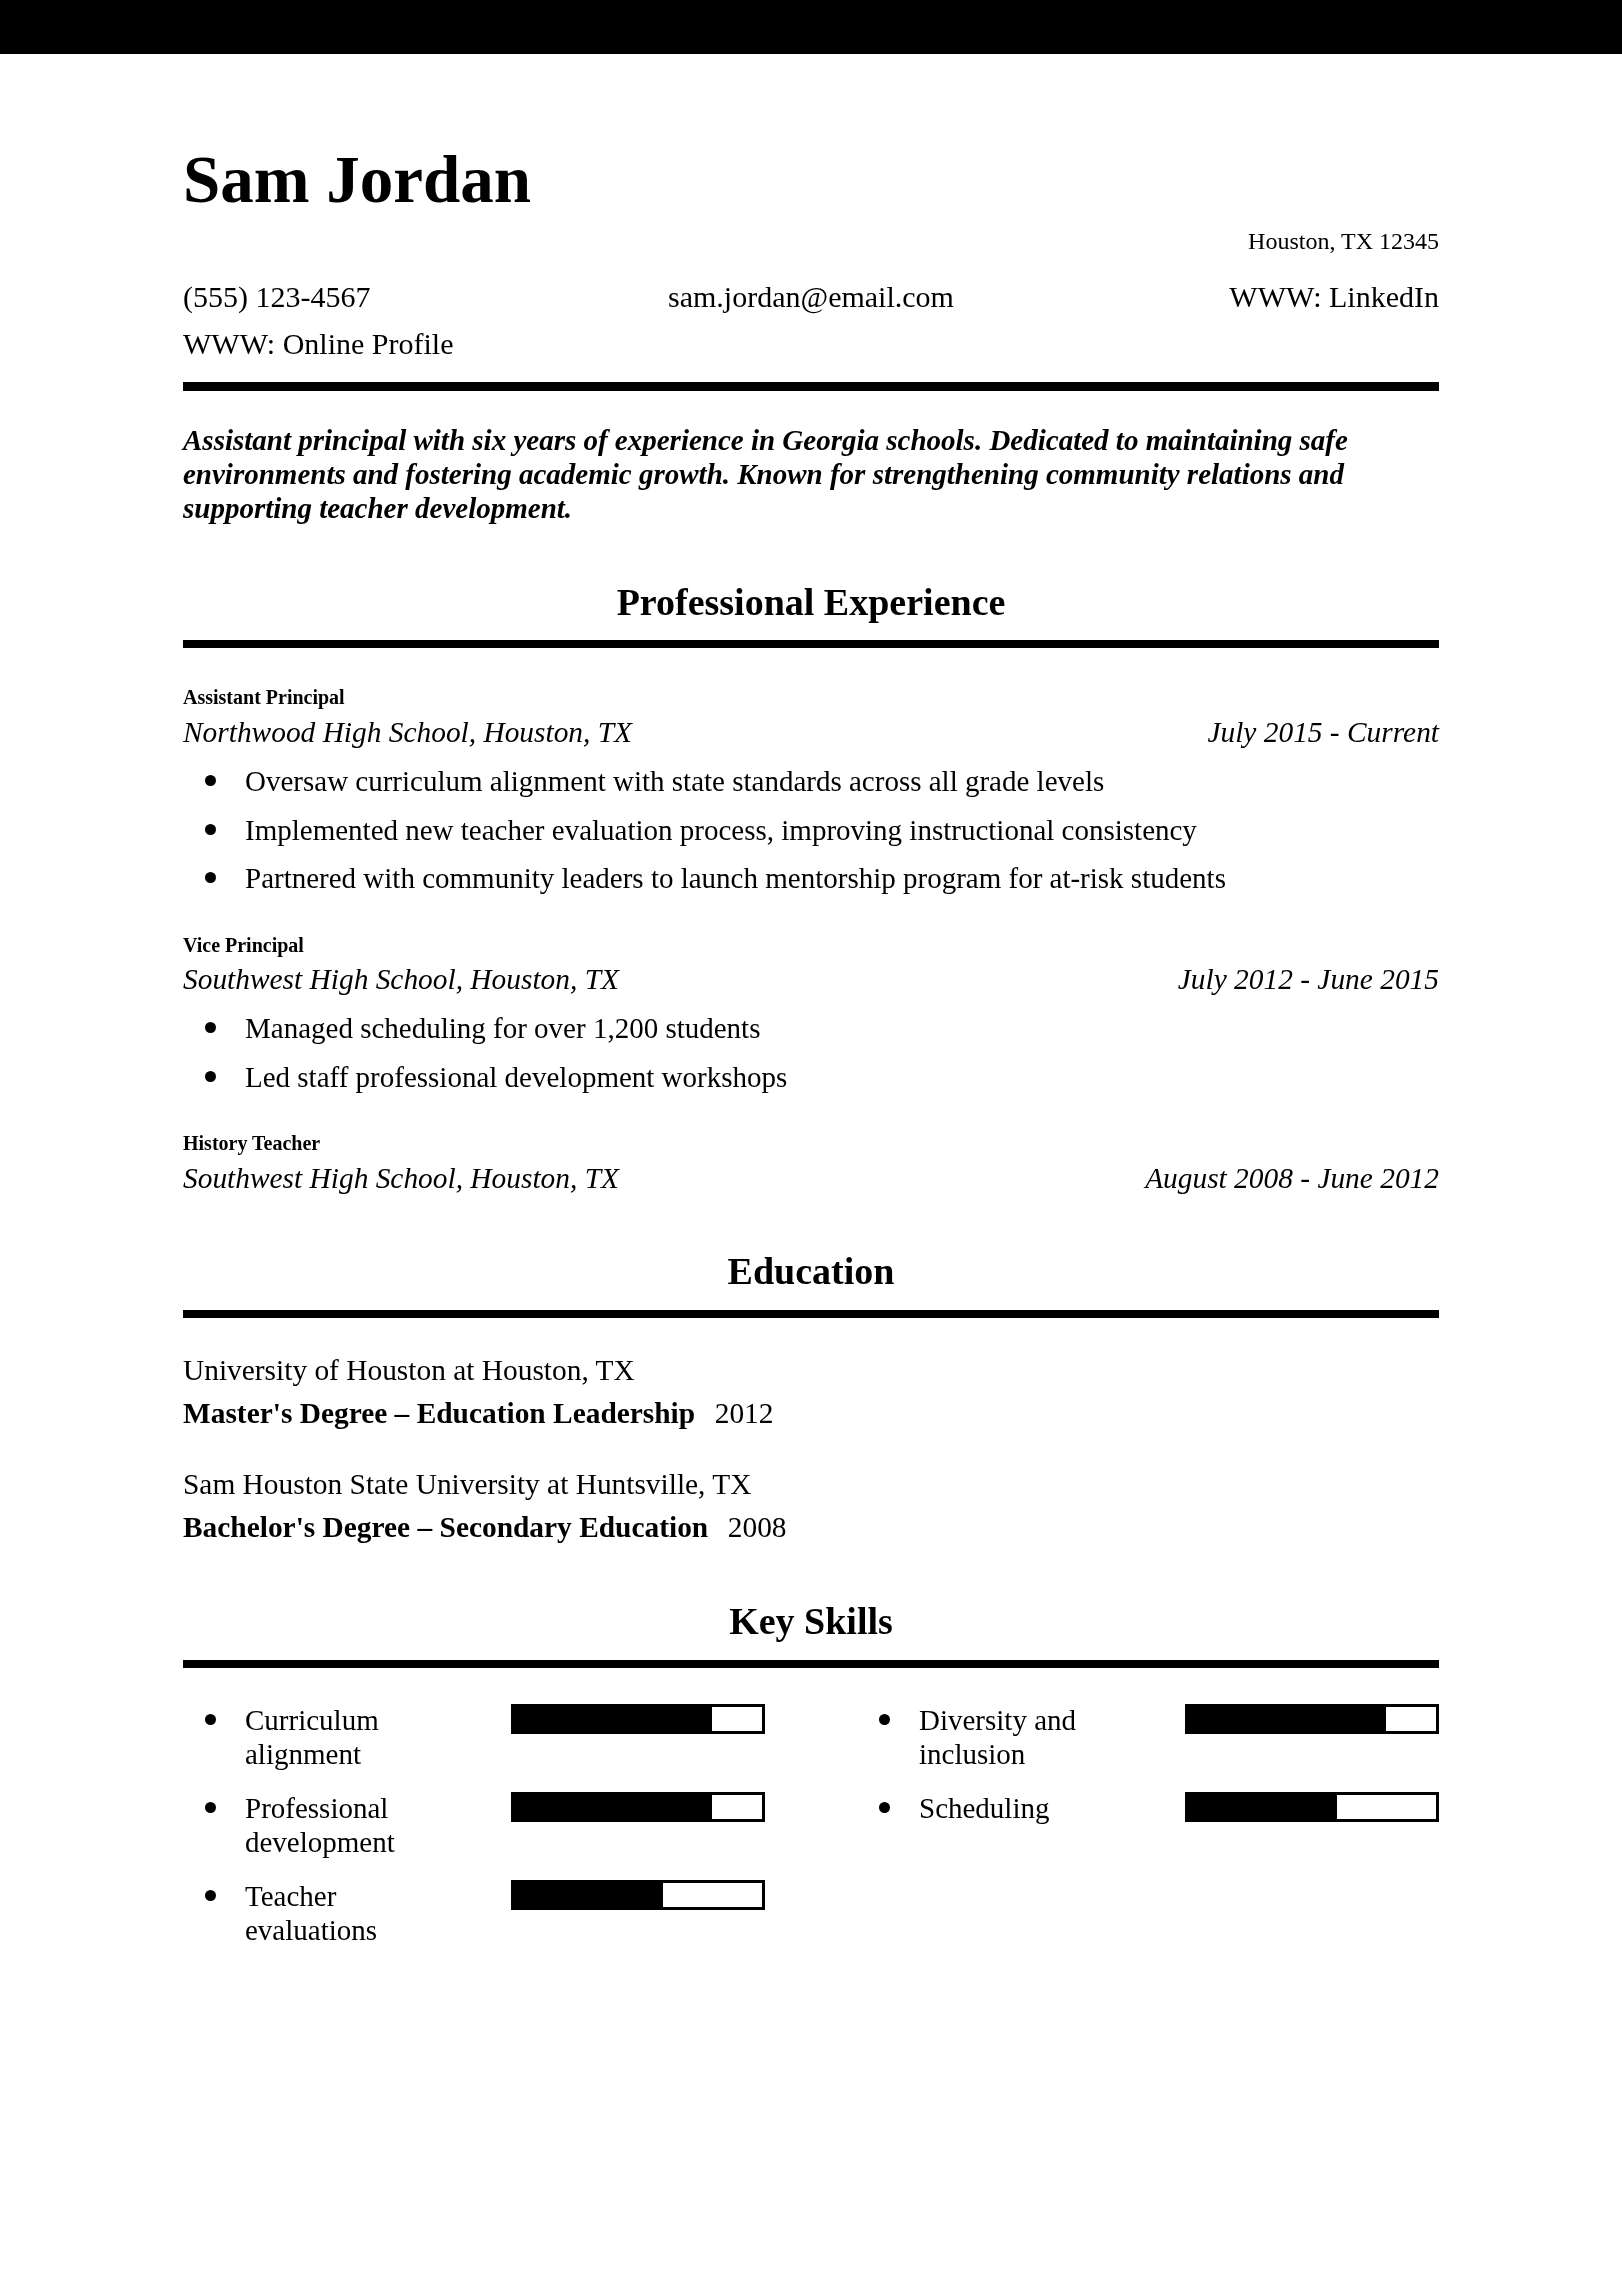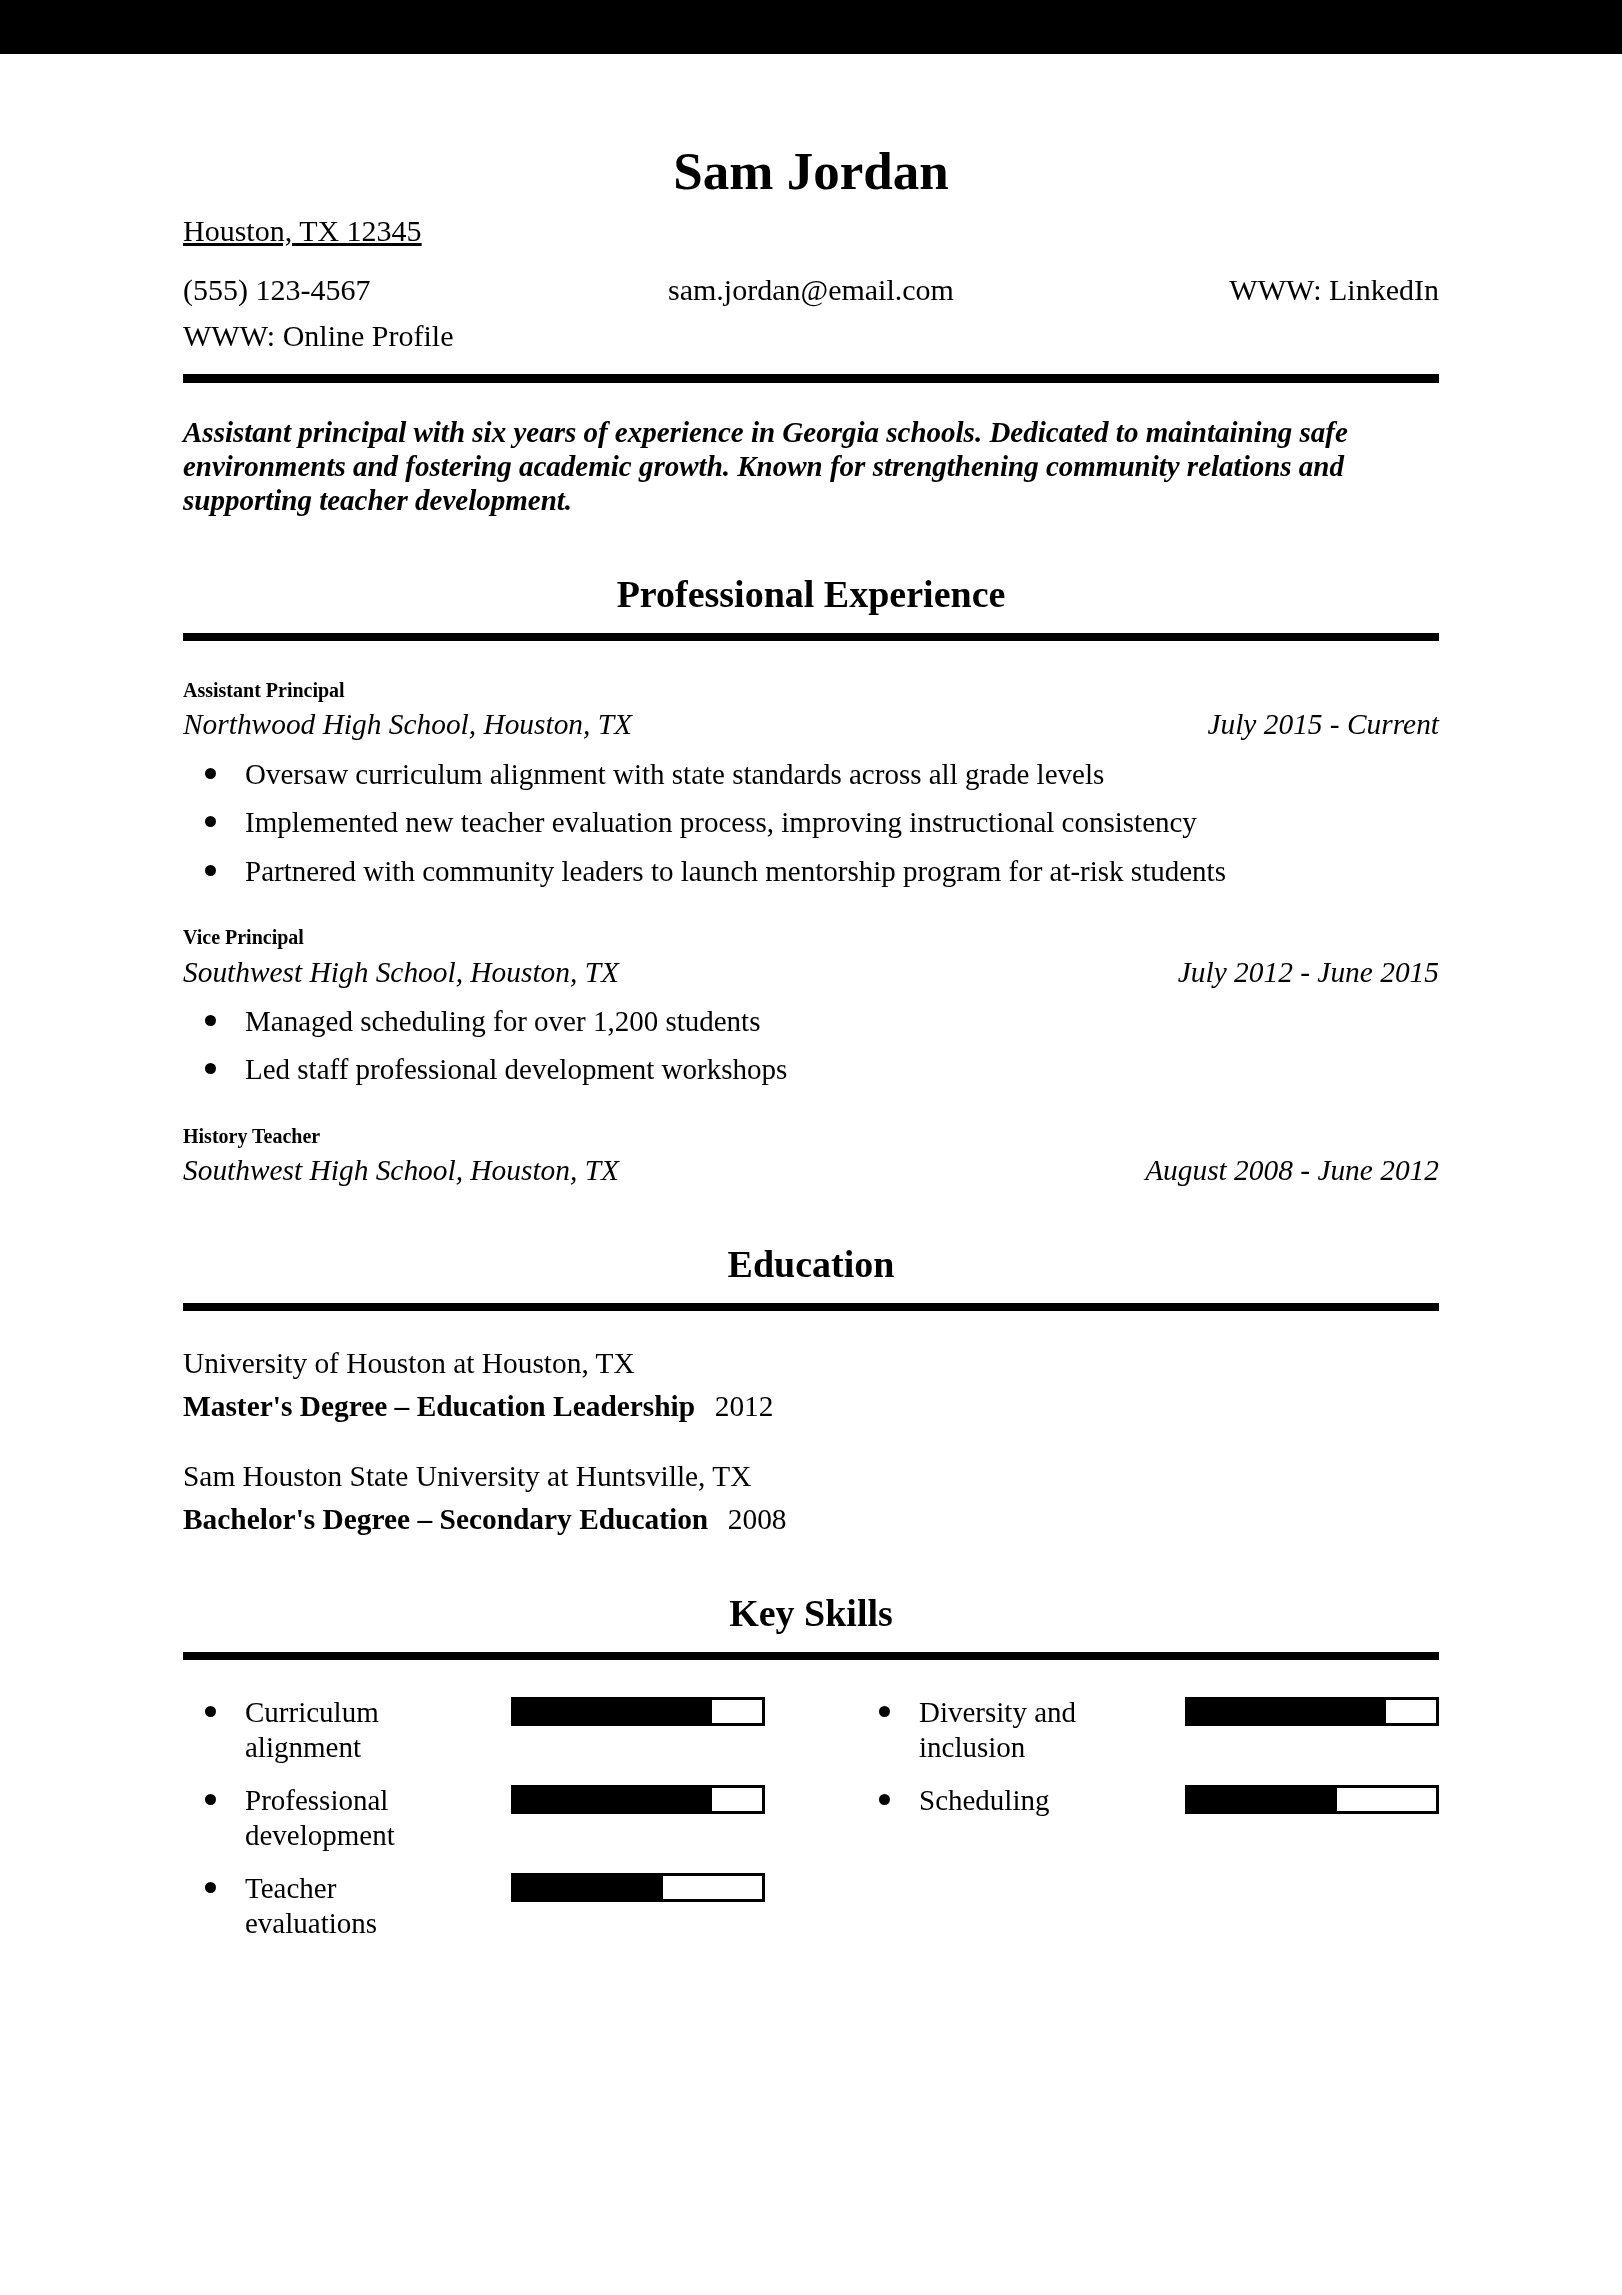--- a/index.html
+++ b/index.html
@@ -3,22 +3,22 @@
 <meta charset="utf-8">
 <style>
   html,body{margin:0;padding:0;background:#fff;}
   .page{
     width:1622px;height:2295px;background:#fff;color:#000;
     font-family:"Liberation Serif","DejaVu Serif",serif;
     position:relative;overflow:hidden;
   }
   .top-band{width:100%;height:54px;background:#000;}
   .content{width:1256px;margin:0 auto;}
-  .name{font-size:53px;font-weight:bold;text-align:center;margin-top:90px;line-height:1.05;}
-  .loc{font-size:30px;text-align:left;margin-top:13px;line-height:1.2;text-decoration:underline;}
+  .name{font-size:67px;font-weight:bold;margin-top:90px;line-height:1.05;}
+  .loc{font-size:24px;text-align:right;margin-top:13px;line-height:1.2;}
   .contact{display:grid;grid-template-columns:1fr 1fr 1fr;font-size:30px;margin-top:22px;row-gap:9px;line-height:1.25;}
   .c-left{text-align:left;}
   .c-mid{text-align:center;}
   .c-right{text-align:right;}
   .rule-thick{height:9.2px;background:#000;margin-top:19.6px;}
   .summary{font-size:29px;font-weight:bold;line-height:1.17;margin-top:33px;font-style:italic;}
   .sec-title{font-size:38px;font-weight:bold;text-align:center;margin-top:56px;line-height:1.1;}
   .sec-rule{height:7.9px;background:#000;margin-top:17px;}
   .job{margin-top:38px;}
   .job-title{font-size:20px;font-weight:bold;line-height:1.15;}

